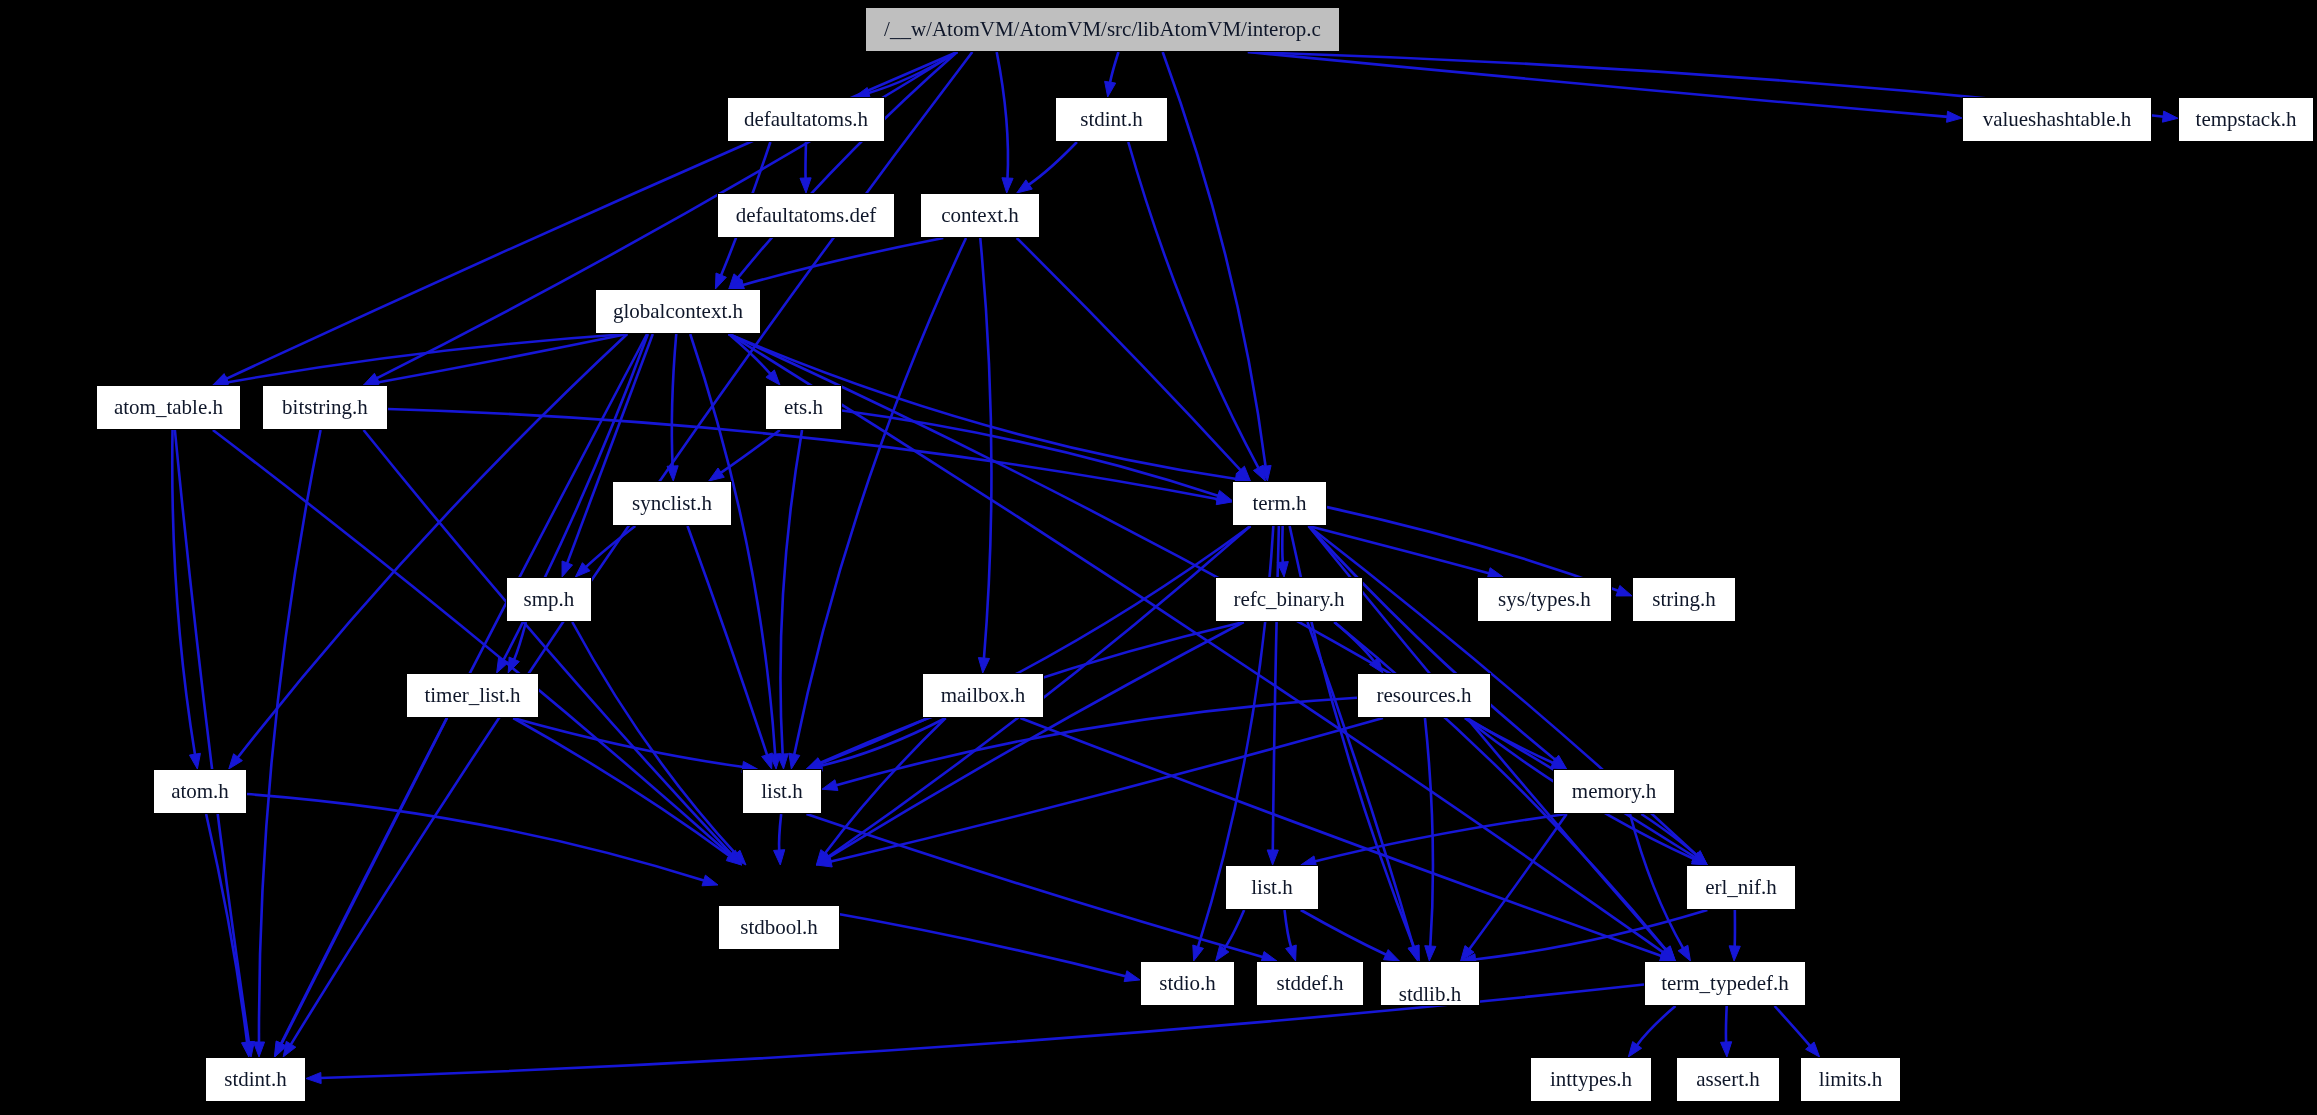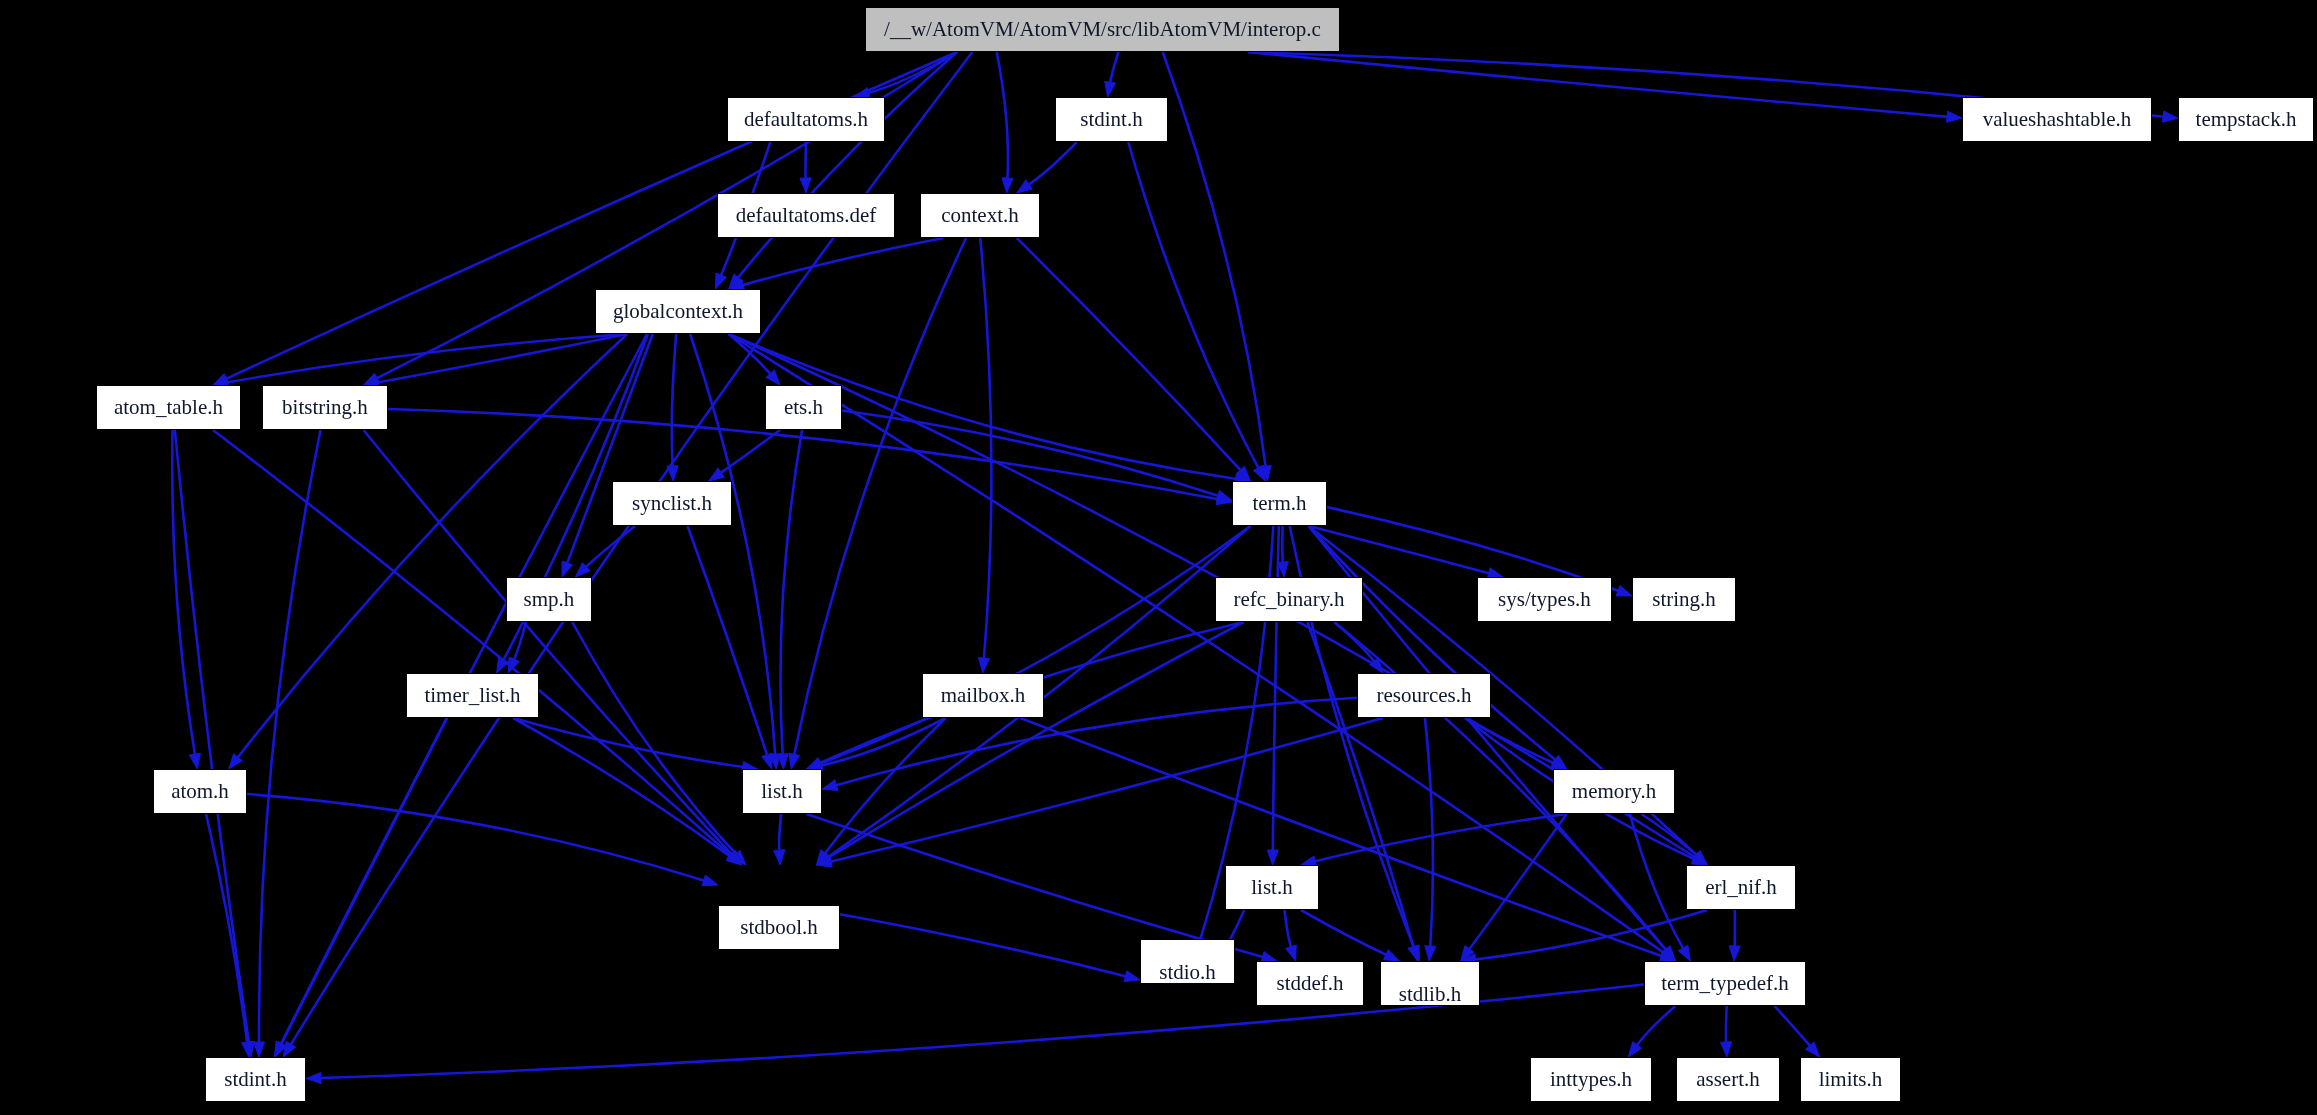--- a/index.html
+++ b/index.html
@@ -482,21 +482,21 @@
       </div>
       <div class="node" style="left: 718px; top: 905px; width: 122px; height: 45px;">
         <span>stdbool.h</span>
       </div>
       <div class="node" style="left: 1225px; top: 865px; width: 94px; height: 45px;">
         <span>list.h</span>
       </div>
       <div class="node" style="left: 1686px; top: 865px; width: 110px; height: 45px;">
         <span>erl_nif.h</span>
       </div>
-      <div class="node" style="left: 1140px; top: 939px; width: 95px; height: 45px; align-items: flex-end;">
+      <div class="node" style="left: 1140px; top: 961px; width: 95px; height: 45px;">
         <span>stdio.h</span>
       </div>
       <div class="node" style="left: 1256px; top: 961px; width: 108px; height: 45px;">
         <span>stddef.h</span>
       </div>
       <div class="node" style="left: 1380px; top: 961px; width: 100px; height: 45px; align-items: flex-end;">
         <span>stdlib.h</span>
       </div>
       <div class="node" style="left: 1644px; top: 961px; width: 162px; height: 45px;">
         <span>term_typedef.h</span>

